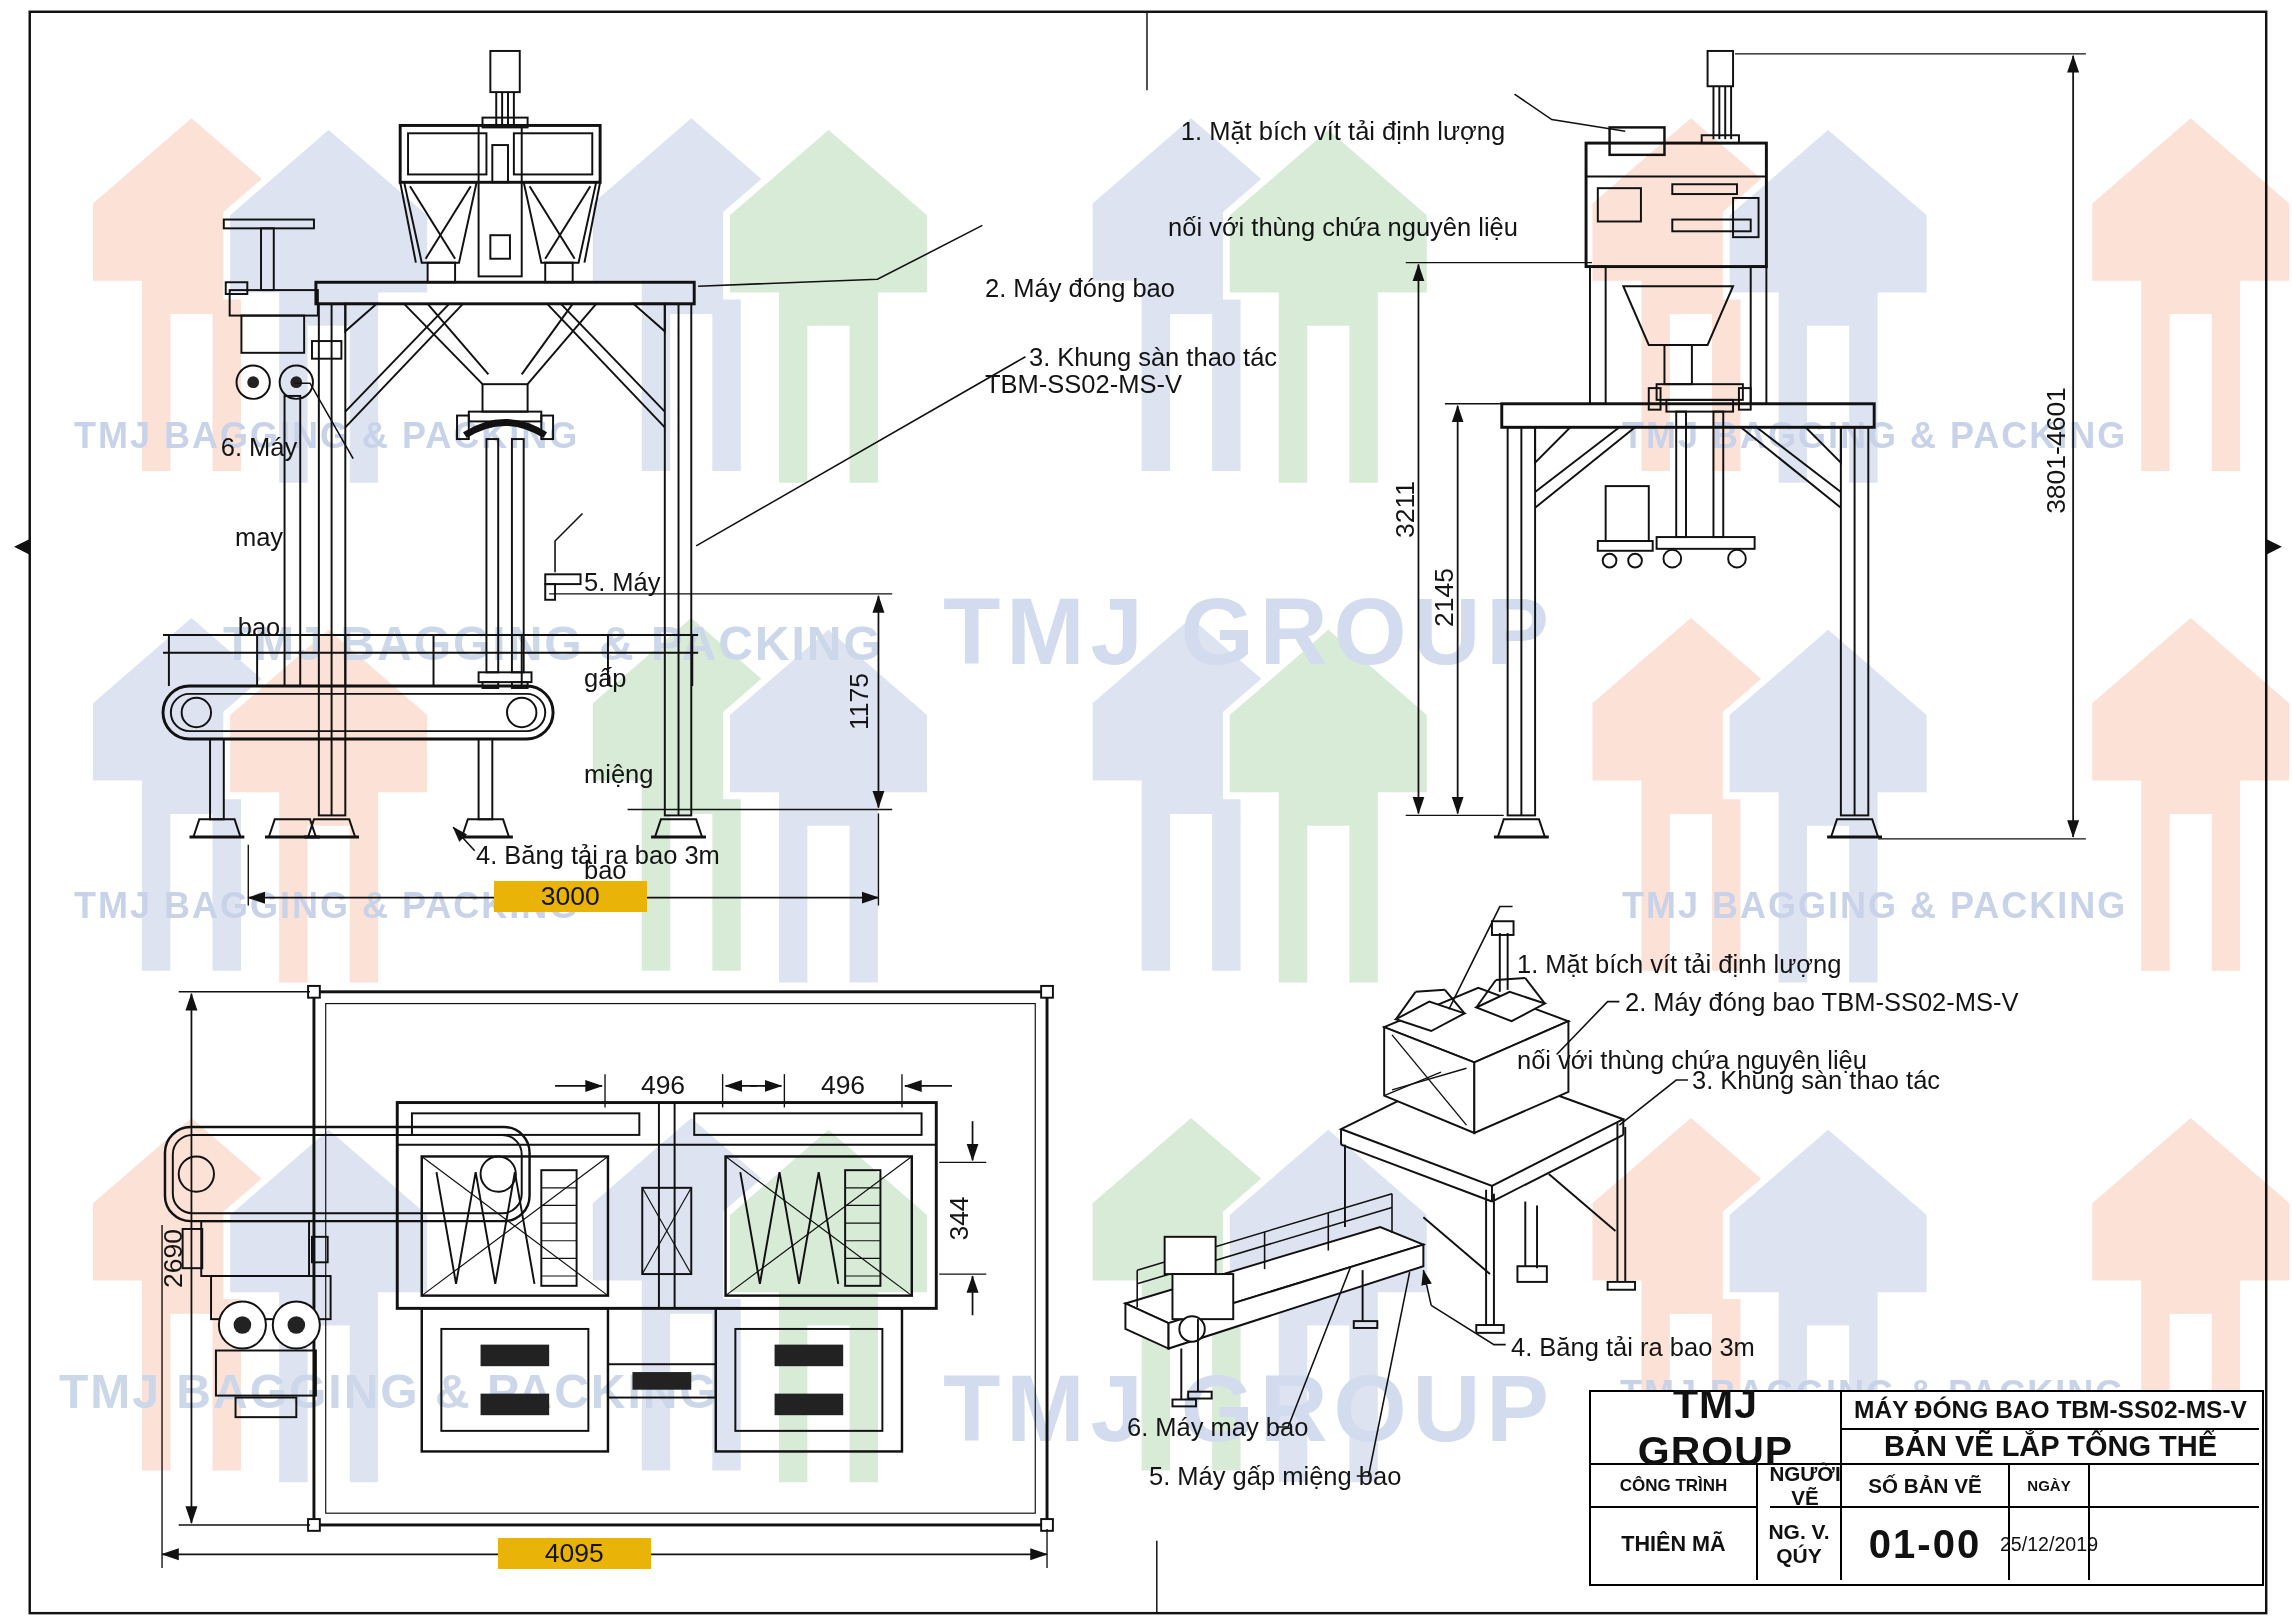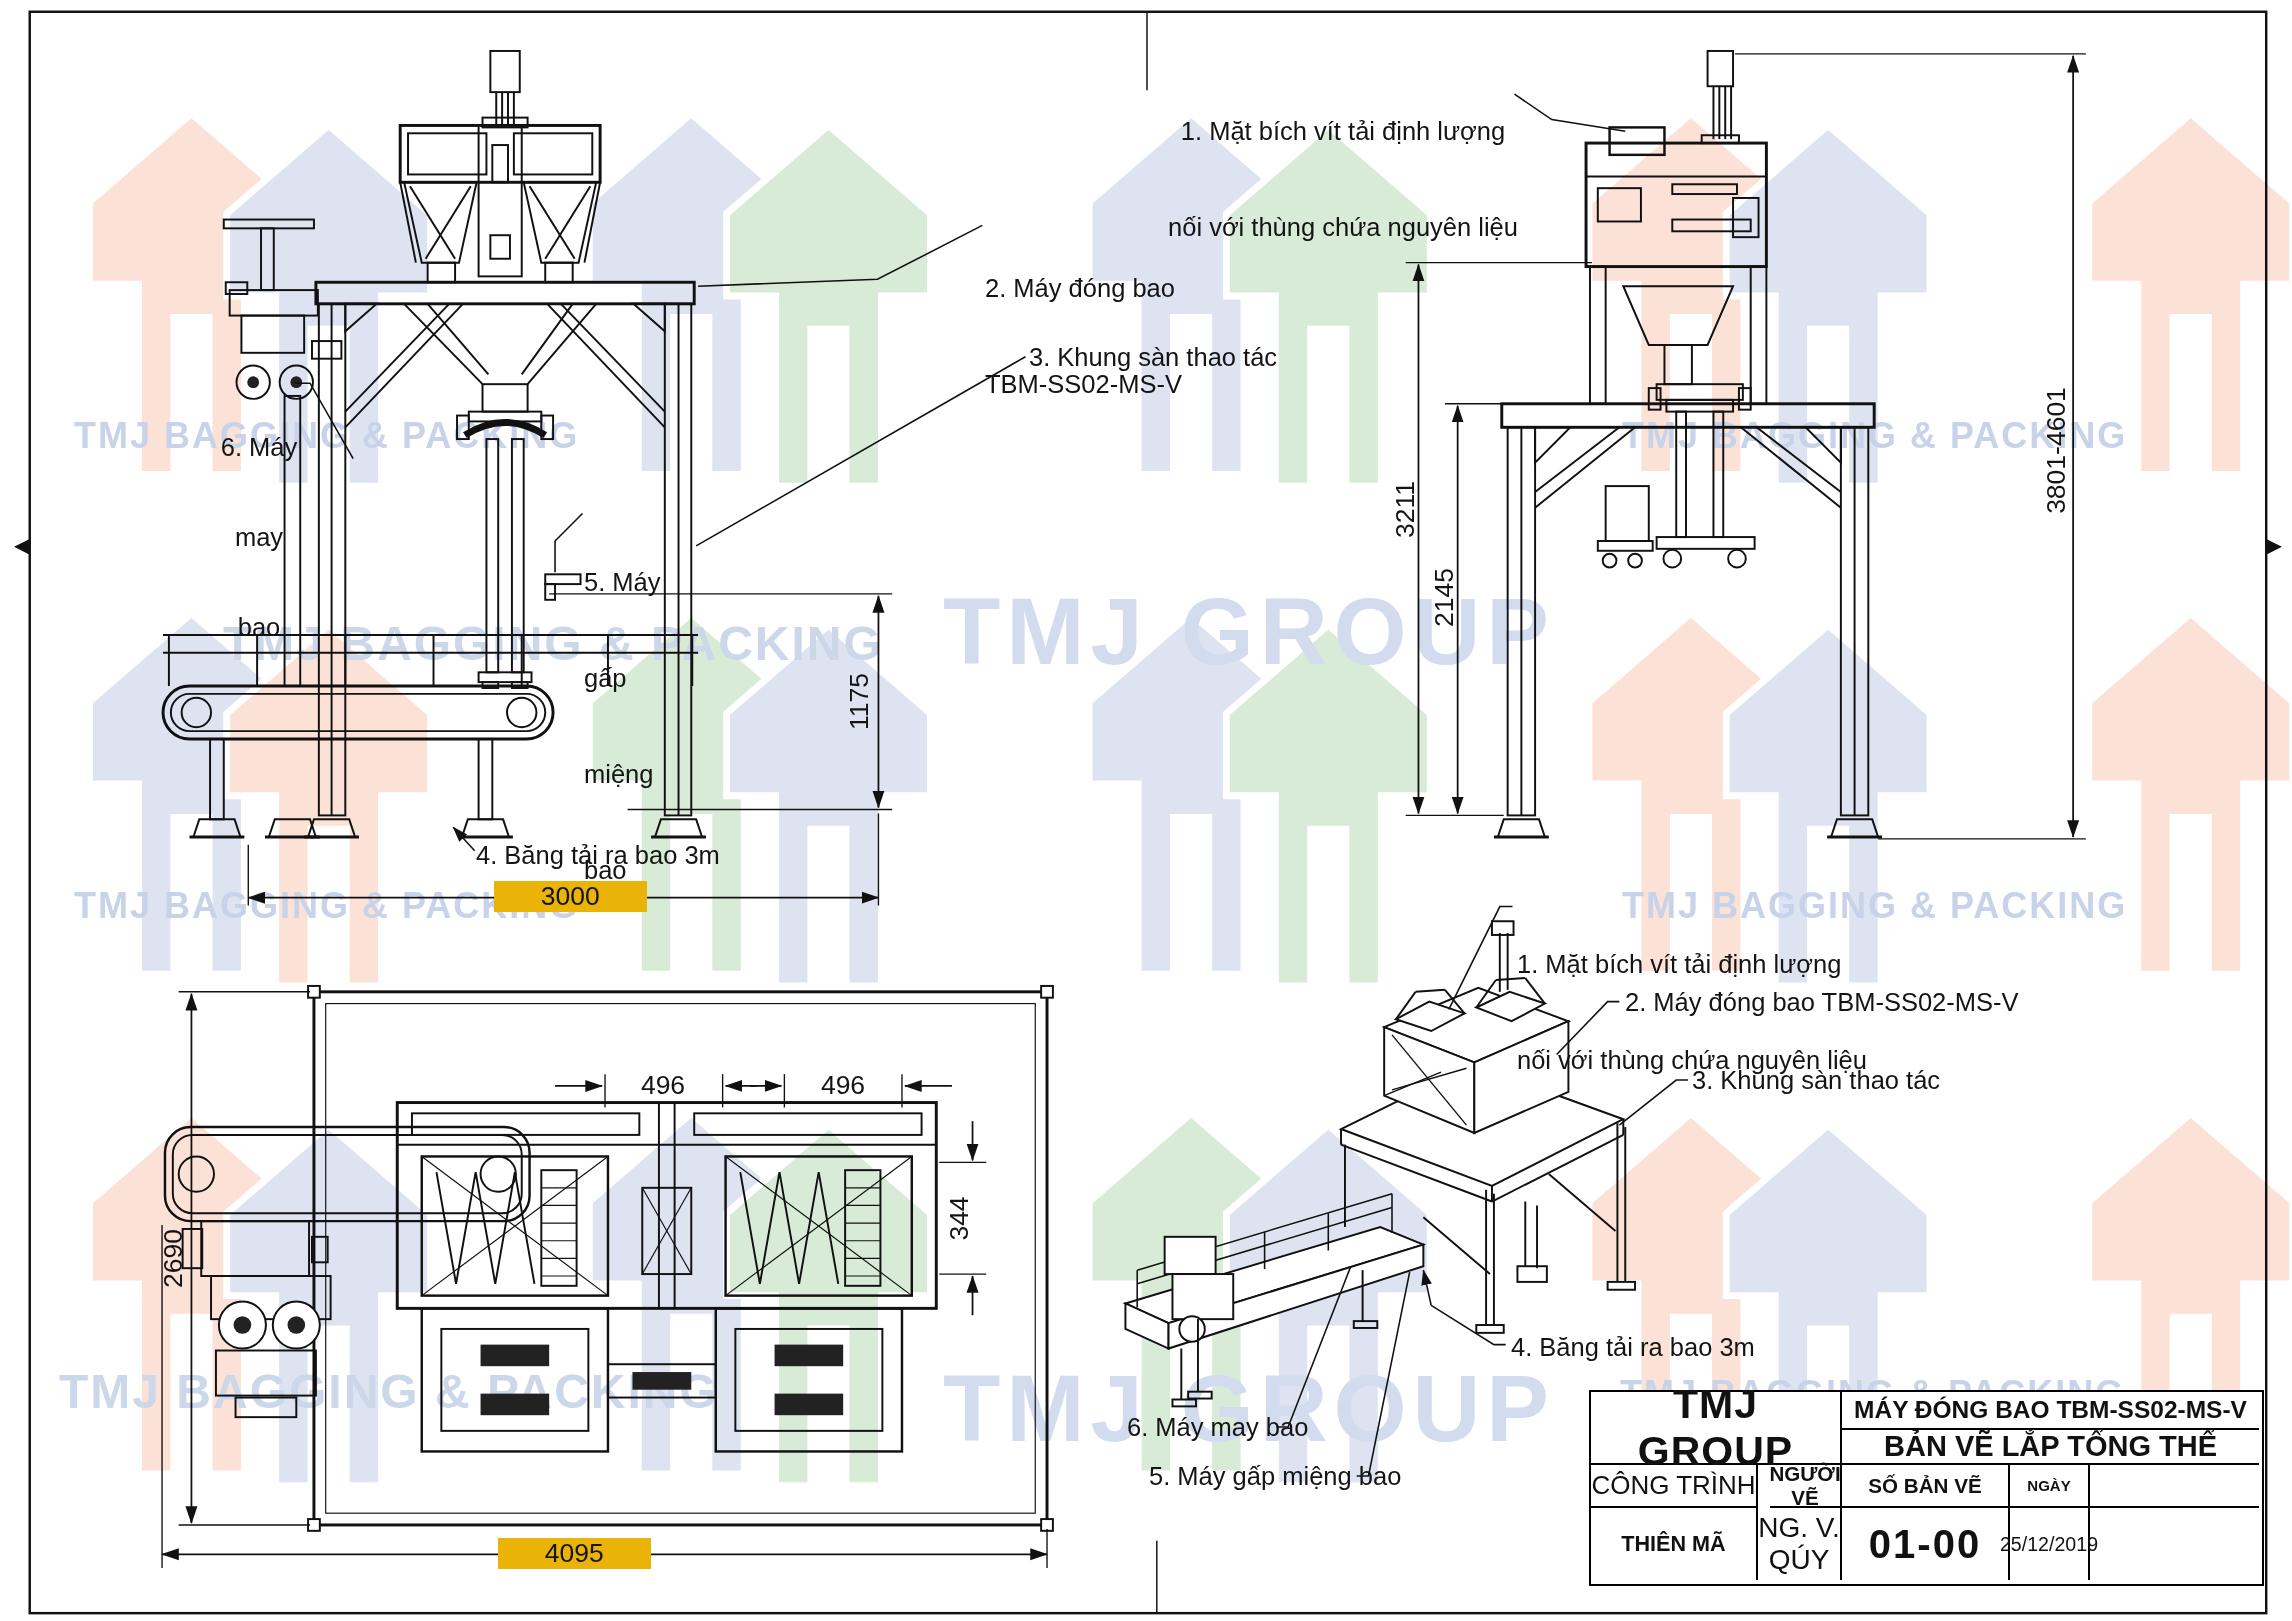--- a/index.html
+++ b/index.html
@@ -25,27 +25,27 @@
     grid-template-columns:167px 84px 168px 80px 169px;
     grid-template-rows:38px 35px 43px 72px;background:#fff;}
   #titleblock div{display:flex;align-items:center;justify-content:center;
     border-right:2px solid #000;border-bottom:2px solid #000;box-sizing:border-box;
     text-align:center;}
   #titleblock .noborder-r{border-right:none;}
   #titleblock .noborder-b{border-bottom:none;}
   .tb-company{grid-area:1/1/3/3;font-size:41px;font-weight:bold;letter-spacing:1px;}
   .tb-title{grid-area:1/3/2/6;font-size:24.5px;font-weight:bold;}
   .tb-sub{grid-area:2/3/3/6;font-size:29px;font-weight:bold;}
-  .tb-l1{grid-area:3/1/4/2;font-size:26px;font-weight:normal;}
+  .tb-l1{grid-area:3/1/4/2;font-size:17px;font-weight:bold;}
   .tb-l2{grid-area:3/2/4/3;font-size:20.6px;font-weight:bold;margin-left:12px;}
   .tb-l3{grid-area:3/3/4/4;font-size:20.6px;font-weight:bold;}
   .tb-l4{grid-area:3/4/4/5;font-size:15px;font-weight:bold;}
   .tb-l5{grid-area:3/5/4/6;}
   .tb-v1{grid-area:4/1/5/2;font-size:21.6px;font-weight:bold;}
-  .tb-v2{grid-area:4/2/5/3;font-size:28px;font-weight:normal;}
+  .tb-v2{grid-area:4/2/5/3;font-size:21px;font-weight:bold;}
   .tb-v3{grid-area:4/3/5/4;font-size:40px;font-weight:bold;letter-spacing:2px;}
   .tb-v4{grid-area:4/4/5/5;font-size:19.6px;}
   .tb-v5{grid-area:4/5/5/6;}
   svg{display:block;}
 </style>
 </head>
 <body>
 
 <div id="page">
 

